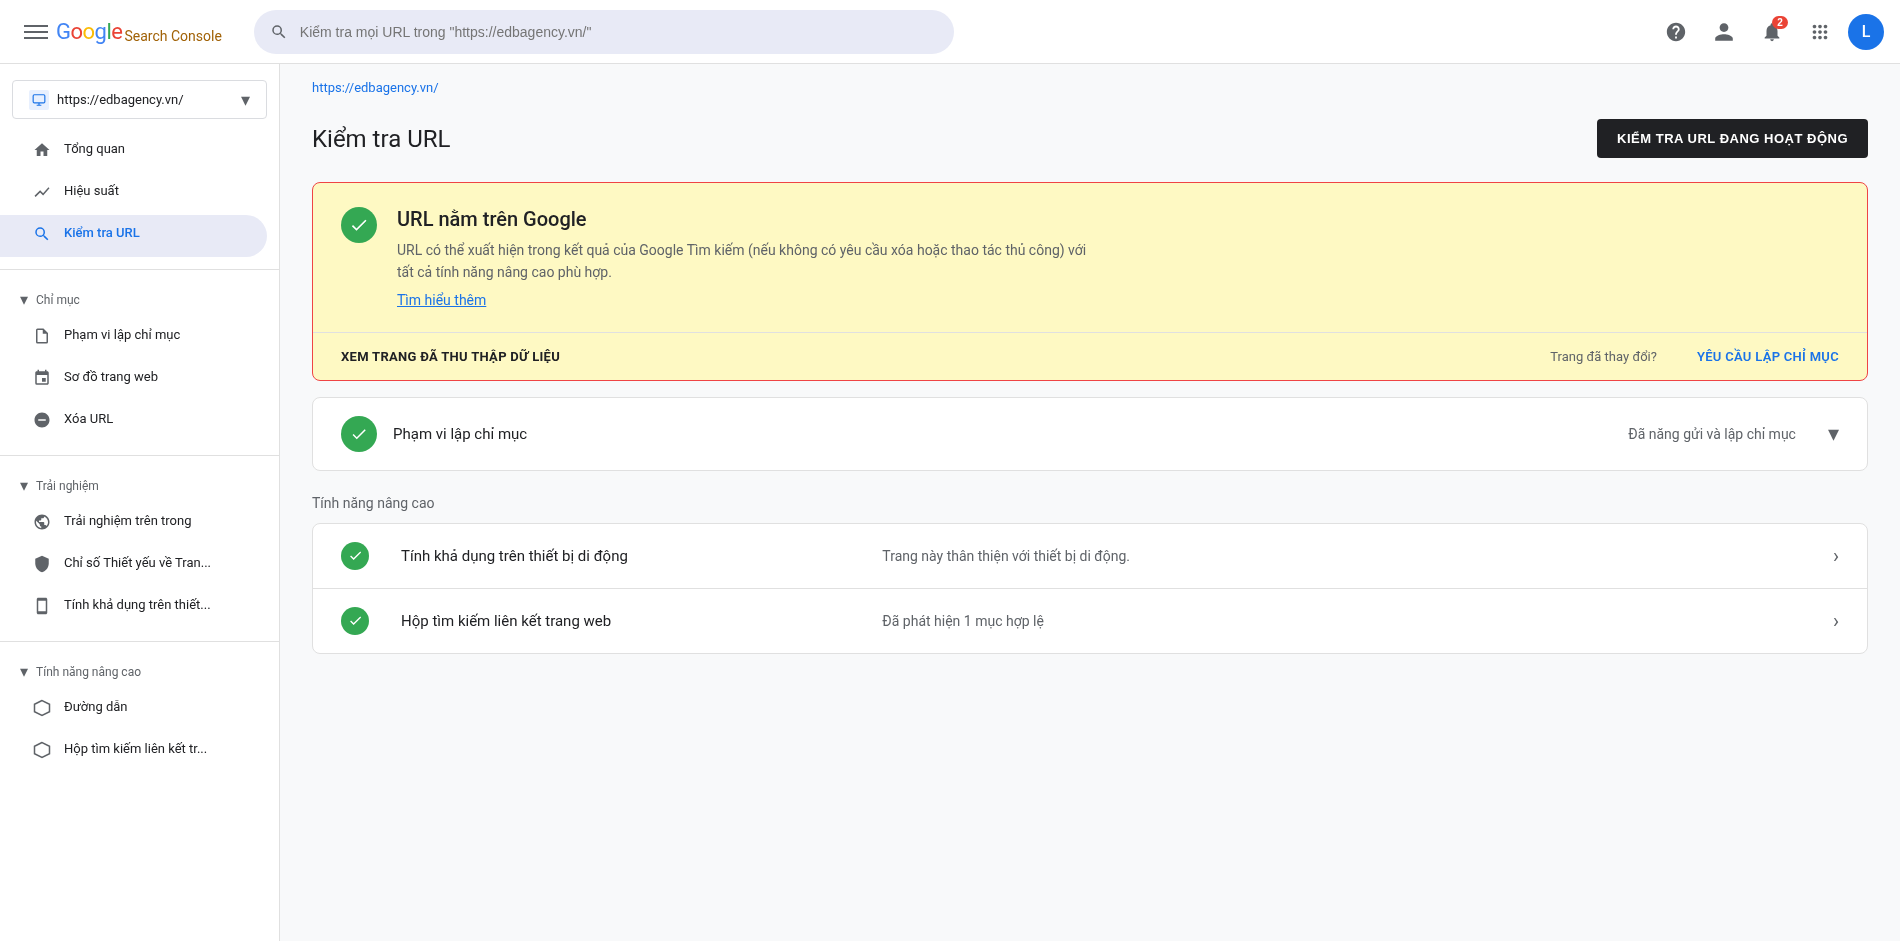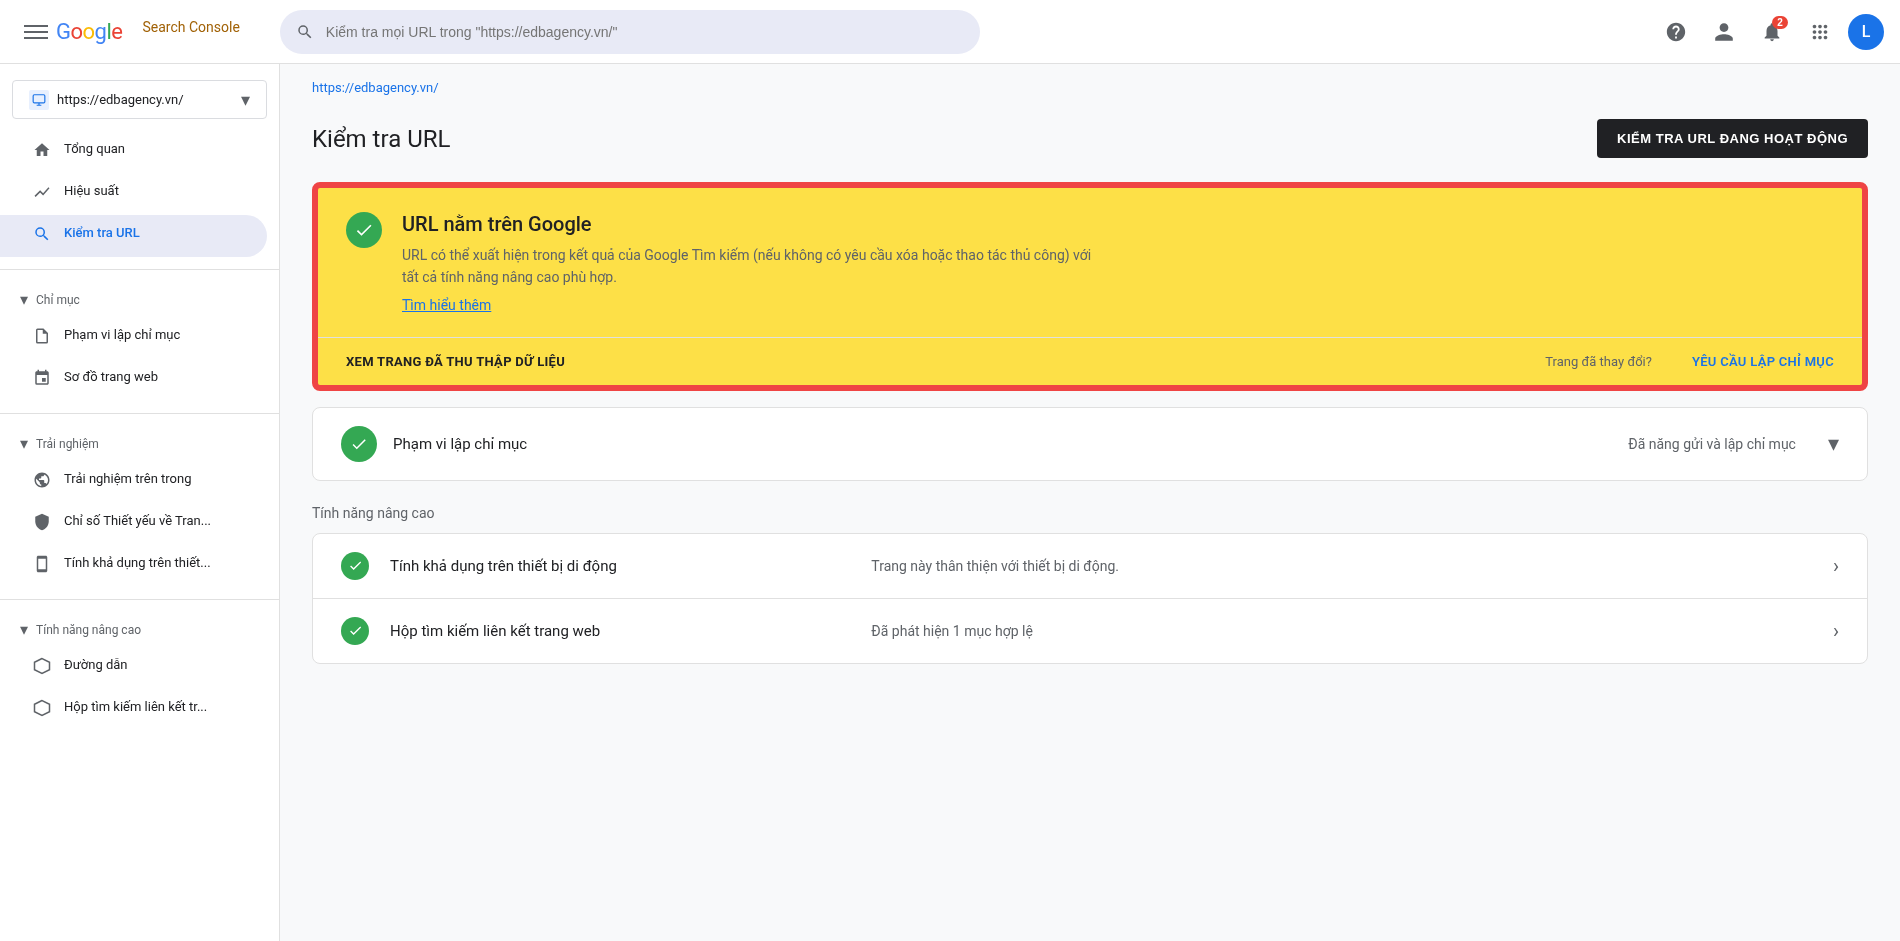--- a/index.html
+++ b/index.html
@@ -12,23 +12,23 @@
       background: #fff;
       border-bottom: 1px solid #e0e0e0;
       padding: 0 16px;
       height: 64px;
       position: fixed;
       top: 0; left: 0; right: 0;
       z-index: 100;
     }
     .logo {
       display: flex;
-      align-items: flex-start;
-      gap: 20px;
-      margin-right: 24px;
+      align-items: flex-end;
+      gap: 2px;
+      margin-right: 16px;
       text-decoration: none;
     }
     .logo-google {
       font-size: 22px;
       font-weight: 400;
       letter-spacing: -0.5px;
     }
     .logo-g { color: #4285f4; }
     .logo-o1 { color: #ea4335; }
     .logo-o2 { color: #fbbc05; }
@@ -227,22 +227,22 @@
       padding: 12px 20px;
       font-size: 13px;
       font-weight: 600;
       letter-spacing: 0.5px;
       cursor: pointer;
       border-radius: 4px;
     }
 
     
     .result-card {
-      background: #fde047;
-      border: 6px solid #ef4444;
+      background: #fef9c3;
+      border: 1px solid #ef4444;
       border-radius: 8px;
       margin-bottom: 16px;
       overflow: hidden;
     }
 
     .result-main {
       padding: 24px 28px;
       display: flex;
       gap: 20px;
       align-items: flex-start;
@@ -300,21 +300,21 @@
     .feature-card {
       background: #fff;
       border: 1px solid #e0e0e0;
       border-radius: 8px;
       overflow: hidden;
     }
     .feature-row {
       display: flex;
       align-items: center;
       padding: 18px 28px;
-      gap: 17px;
+      gap: 28px;
       border-bottom: 1px solid #e0e0e0;
       cursor: pointer;
     }
     .feature-row:last-child { border-bottom: none; }
     .feature-label { font-size: 15px; color: #202124; flex: 1; margin-left: 4px; }
     .feature-value { font-size: 14px; color: #5f6368; flex: 2; }
     .feature-arrow { color: #5f6368; font-size: 20px; margin-left: 16px; }
   </style>
 </head>
 <body>
@@ -424,20 +424,28 @@
         <span>Phạm vi lập chỉ mục</span>
       </div>
       <div class="sidebar-item">
         <span class="sidebar-item-icon">
           <svg width="18" height="18" viewBox="0 0 24 24" fill="#5f6368">
               <path d="M17 12h-5v5h5v-5zM16 1v2H8V1H6v2H5c-1.11 0-1.99.9-1.99 2L3 19a2 2 0 002 2h14c1.1 0 2-.9 2-2V5c0-1.1-.9-2-2-2h-1V1h-2zm3 18H5V8h14v11z"></path>
             </svg>
         </span>
         <span>Sơ đồ trang web</span>
       </div>
+      <div class="sidebar-item">
+        <span class="sidebar-item-icon">
+          <svg width="18" height="18" viewBox="0 0 24 24" fill="#5f6368">
+              <path d="M12 2C6.48 2 2 6.48 2 12s4.48 10 10 10 10-4.48 10-10S17.52 2 12 2zm5 11H7v-2h10v2z"></path>
+            </svg>
+        </span>
+        <span>Xóa URL</span>
+      </div>
     </div>
 
     <hr class="sidebar-divider">
 
     <div class="sidebar-section">
       <div class="sidebar-section-header">
         <span class="chevron">▾</span>
         <span>Trải nghiệm</span>
       </div>
       <div class="sidebar-item">

